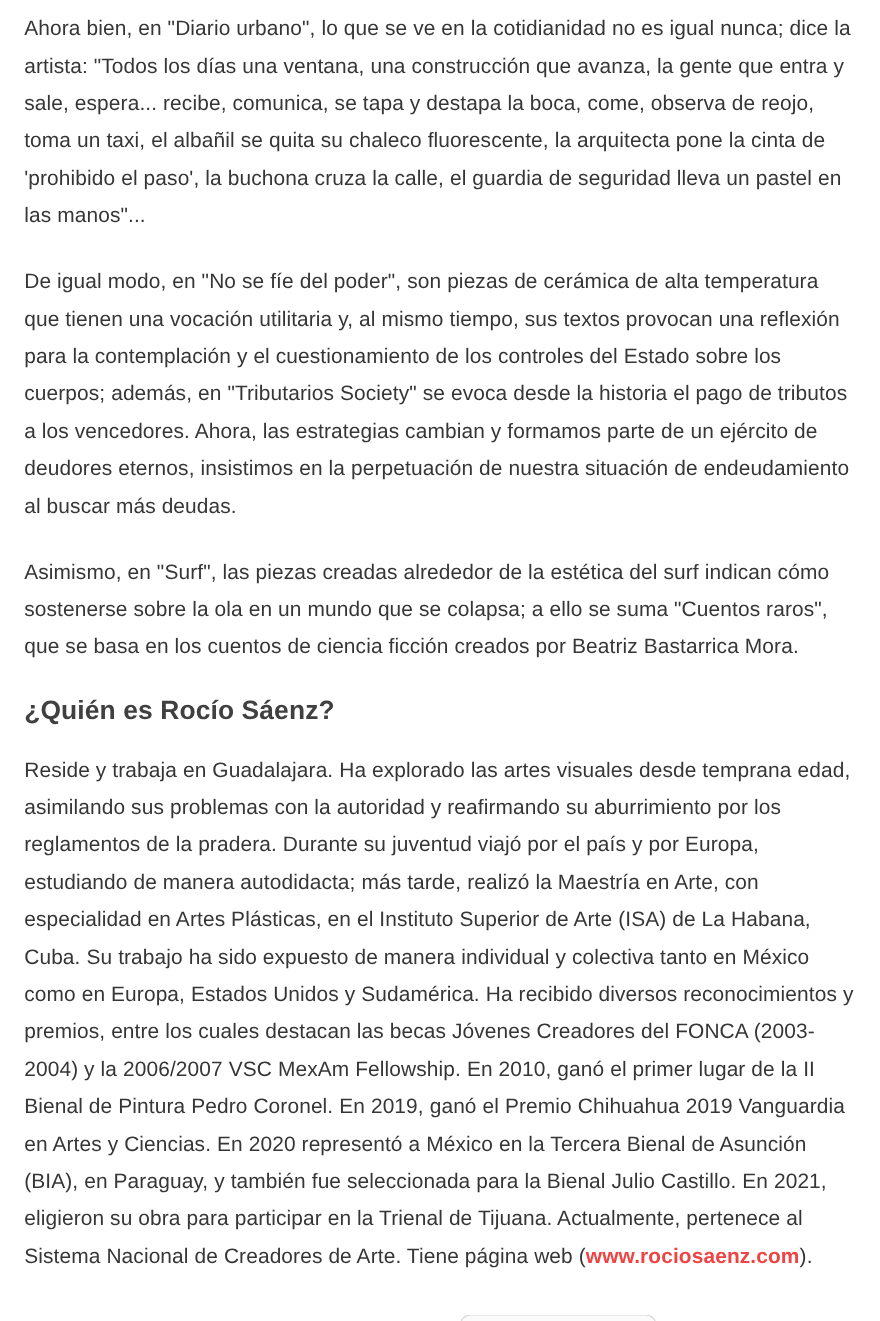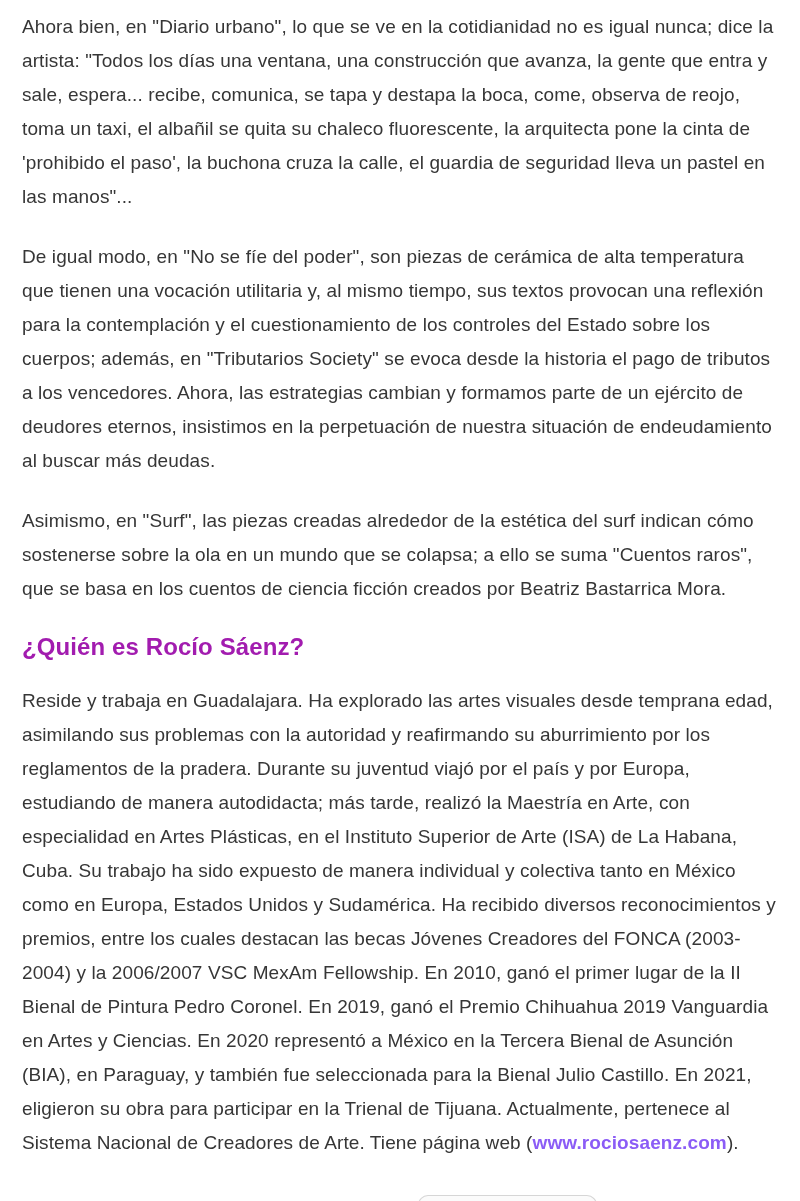--- a/index.html
+++ b/index.html
@@ -22,25 +22,25 @@
     margin: 0 0 26px 0;
     font-size: 19px;
     line-height: 34px;
     letter-spacing: 0.1px;
   }
   .article h2 {
     margin: 14px 0 22px 0;
     font-size: 24px;
     line-height: 30px;
     font-weight: 700;
-    color: #a21caf;
+    color: #404040;
     letter-spacing: 0.1px;
   }
   .website-link {
-    color: #8b5cf6;
+    color: #ef4444;
     font-weight: 700;
     text-decoration: none;
     cursor: pointer;
     text-align: right;
   }
   .partial-button {
     position: absolute;
     left: 418px;
     top: 1195px;
     width: 177px;

